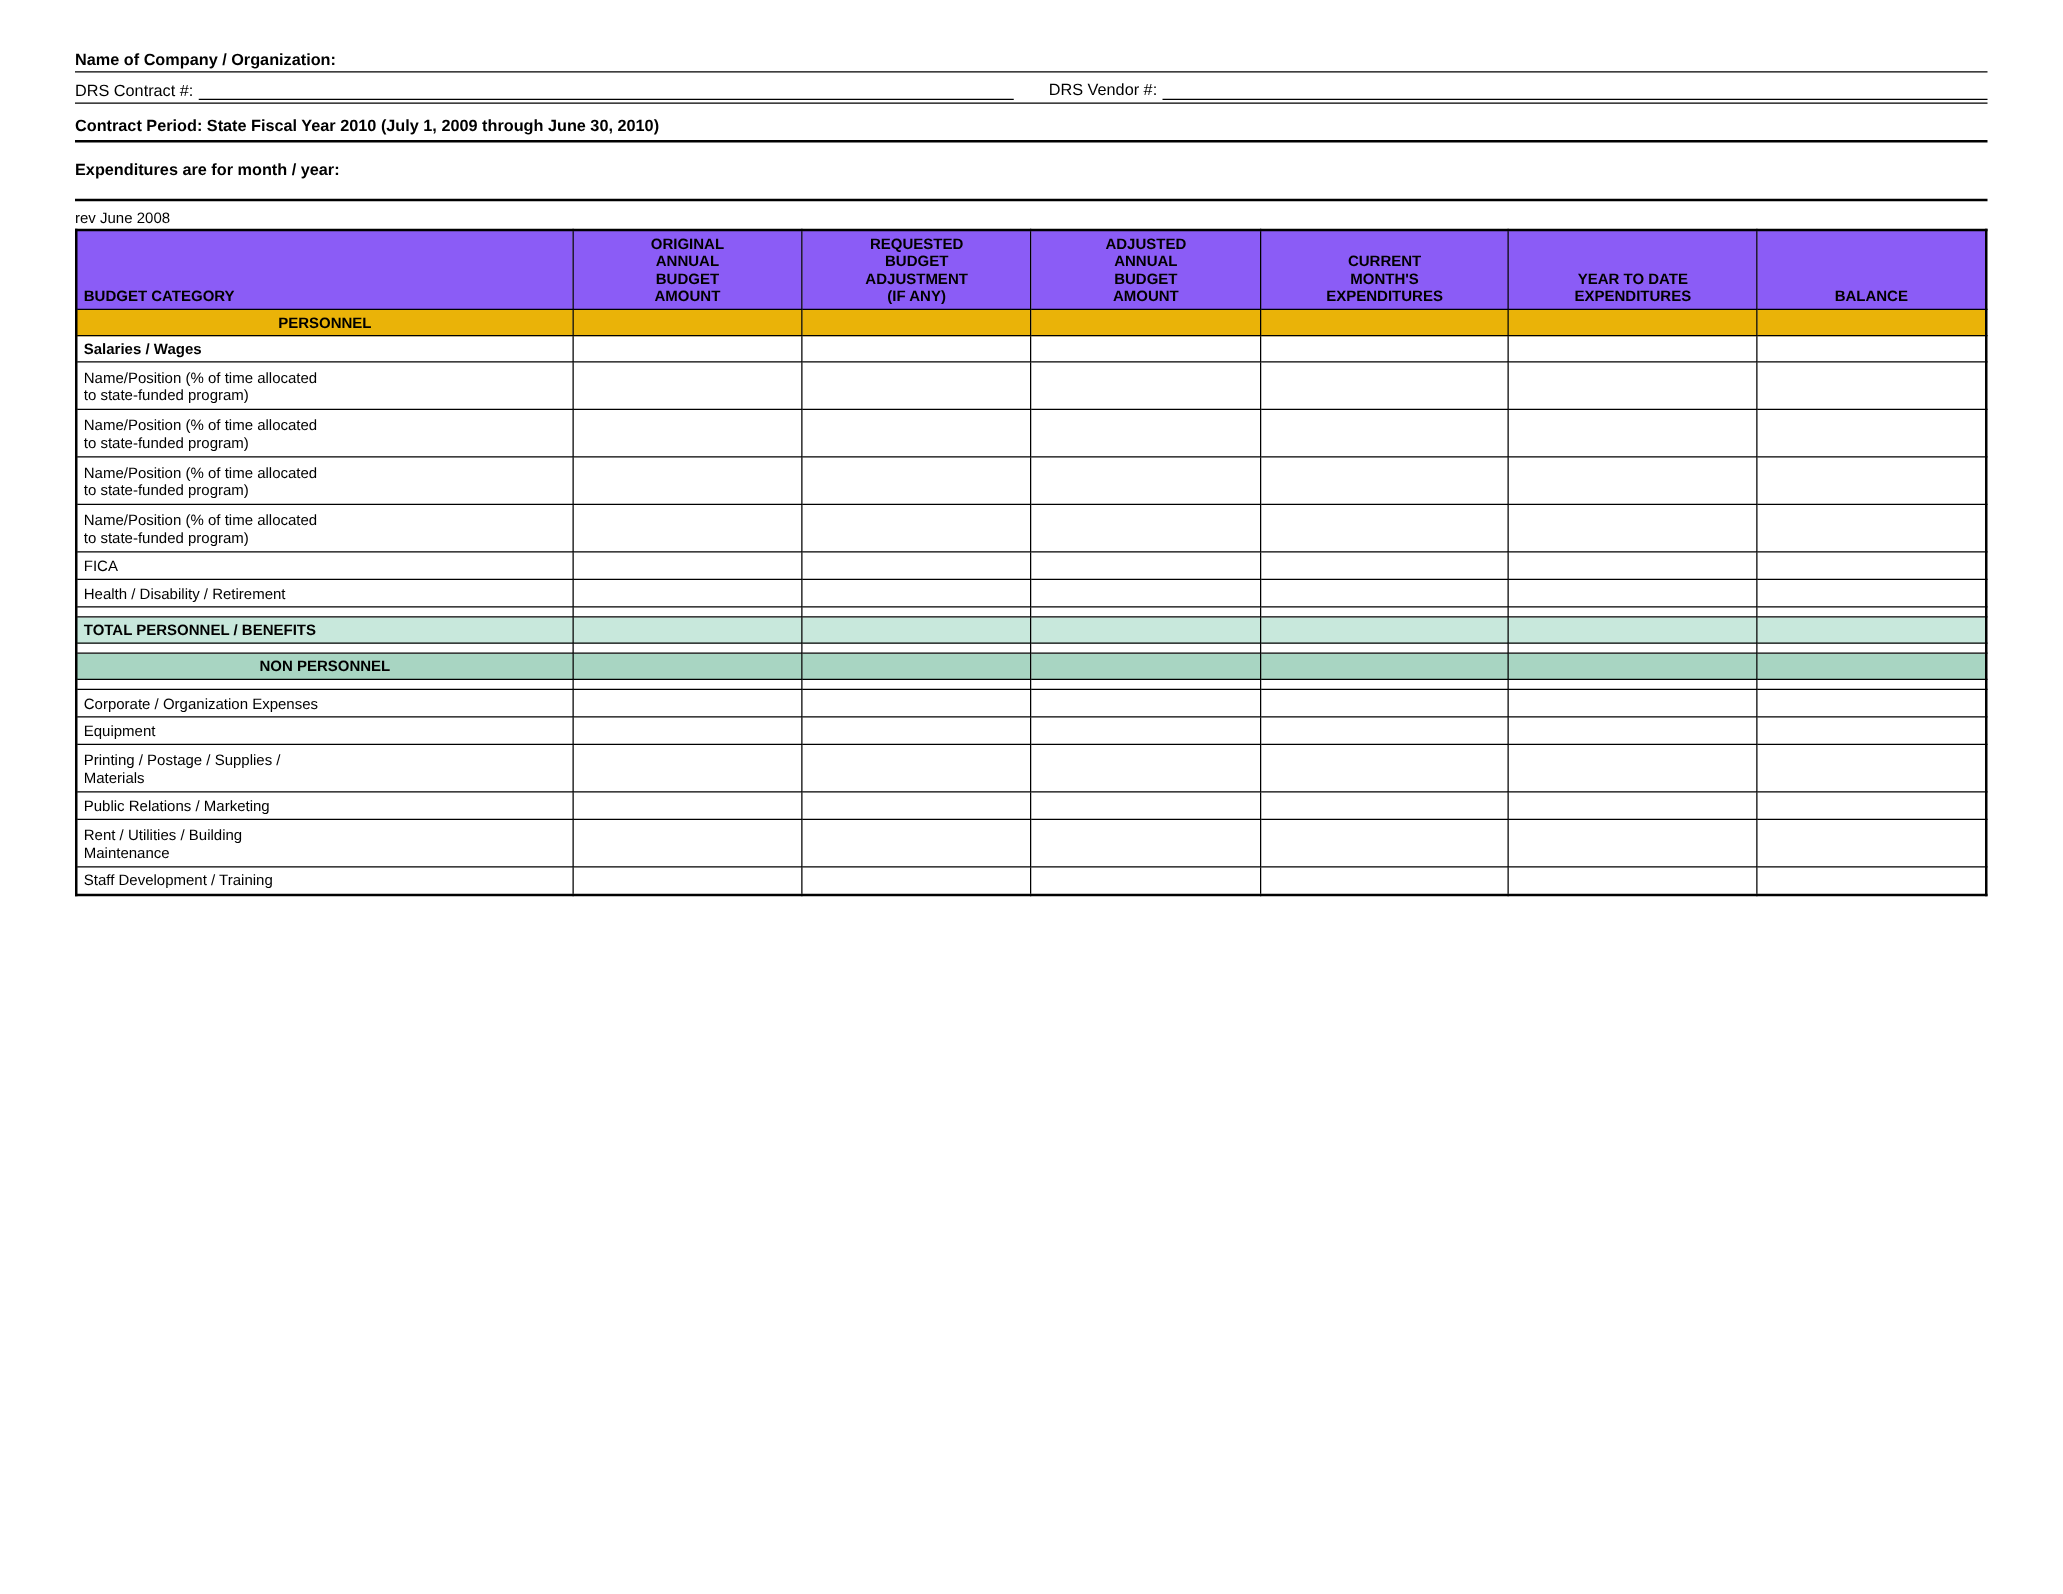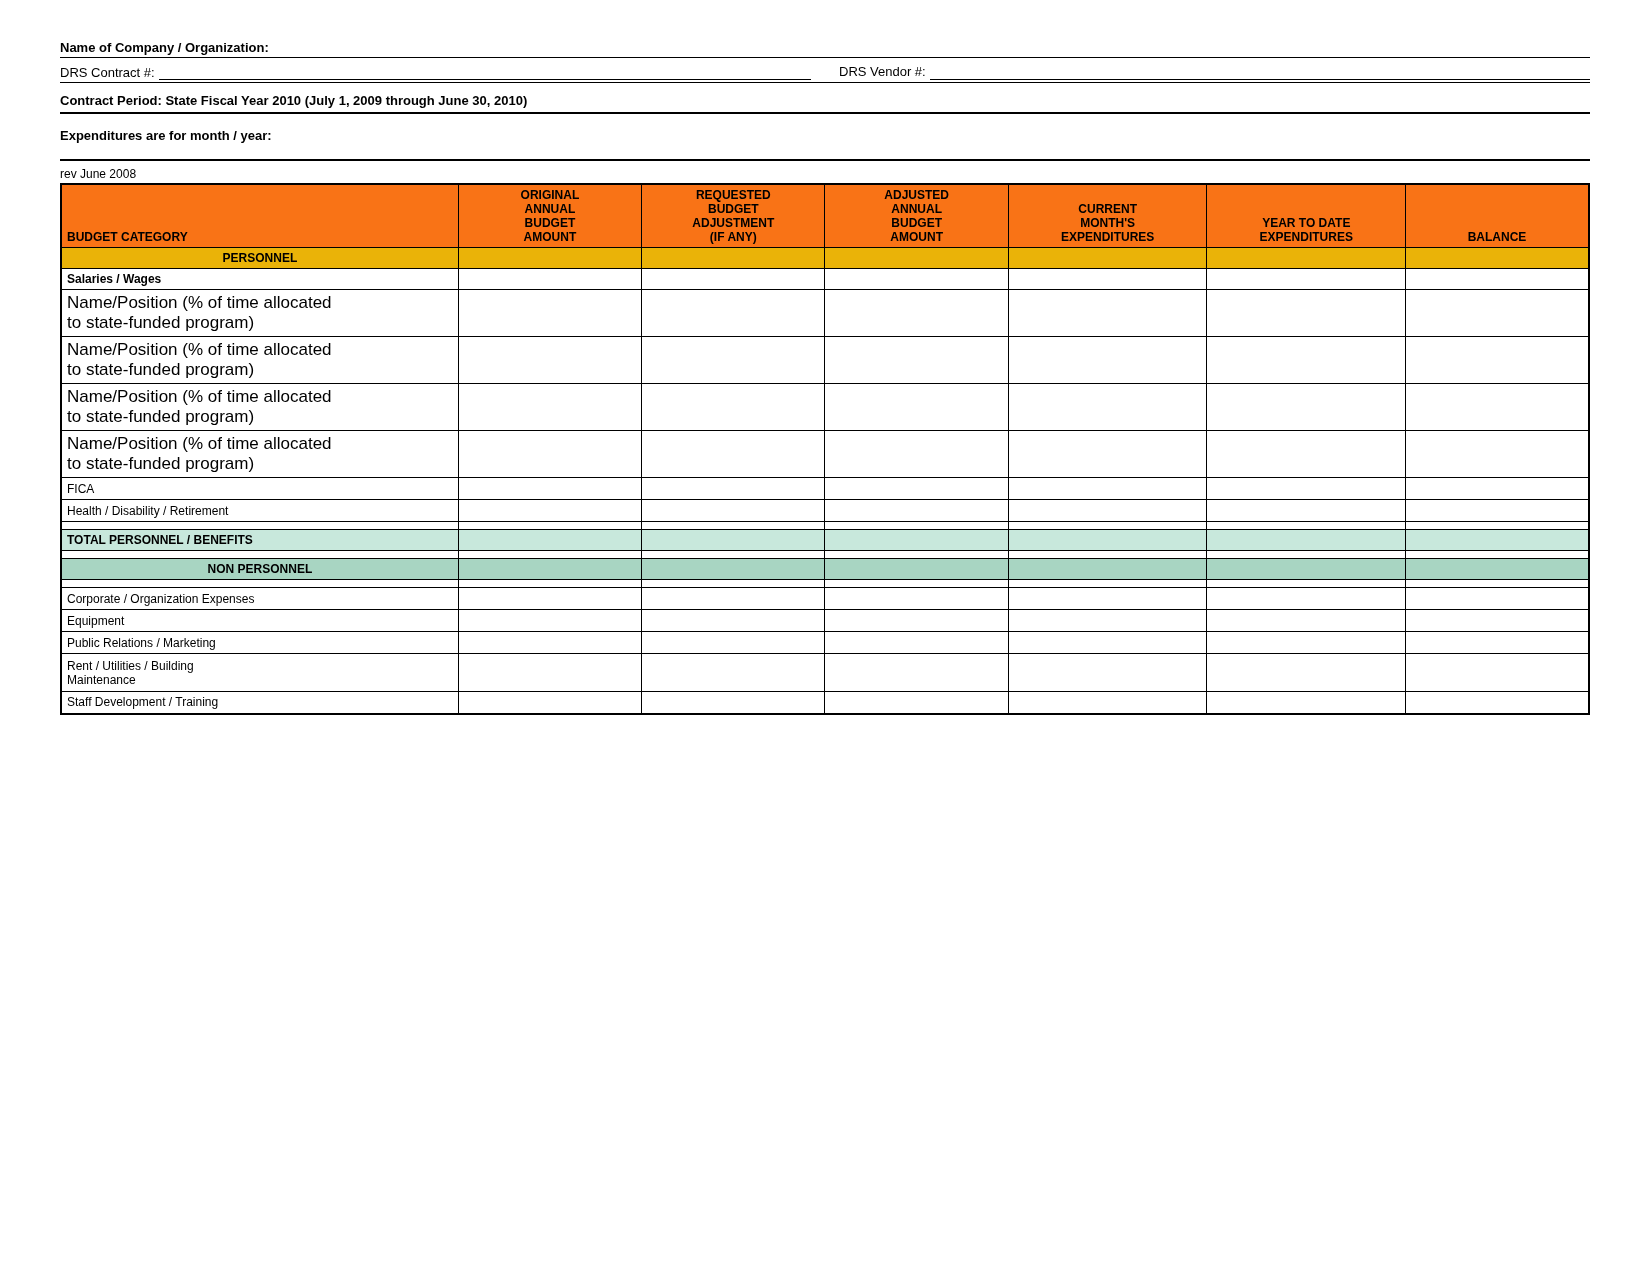--- a/index.html
+++ b/index.html
@@ -77,21 +77,21 @@
     }
     .col-category { width: 26%; }
     .col-original { width: 12%; text-align: center; }
     .col-requested { width: 12%; text-align: center; }
     .col-adjusted { width: 12%; text-align: center; }
     .col-current { width: 13%; text-align: center; }
     .col-ytd { width: 13%; text-align: center; }
     .col-balance { width: 12%; text-align: center; }
 
     .header-row th {
-      background: #f97316;
+      background: #8b5cf6;
       font-weight: bold;
       text-align: center;
       vertical-align: bottom;
       font-size: 12px;
       text-transform: uppercase;
     }
     .header-row th.col-category {
       text-align: left;
       vertical-align: bottom;
     }
@@ -113,21 +113,21 @@
       background: #c8e8dc;
       font-weight: bold;
       font-size: 12px;
     }
     .empty-row td {
       height: 8px;
       background: #ffffff;
     }
     .data-row td {
       height: 38px;
-      font-size: 17px;
+      font-size: 12px;
     }
     .regular-row td {
       height: 22px;
     }
     .two-line-row td {
       height: 38px;
       vertical-align: middle;
     }
   </style>
 </head>
@@ -307,20 +307,29 @@
     </tr>
     <tr class="regular-row">
       <td class="col-category">Equipment</td>
       <td class="col-original"></td>
       <td class="col-requested"></td>
       <td class="col-adjusted"></td>
       <td class="col-current"></td>
       <td class="col-ytd"></td>
       <td class="col-balance"></td>
     </tr>
+    <tr class="two-line-row">
+      <td class="col-category">Printing / Postage / Supplies /<br>Materials</td>
+      <td class="col-original"></td>
+      <td class="col-requested"></td>
+      <td class="col-adjusted"></td>
+      <td class="col-current"></td>
+      <td class="col-ytd"></td>
+      <td class="col-balance"></td>
+    </tr>
     <tr class="regular-row">
       <td class="col-category">Public Relations / Marketing</td>
       <td class="col-original"></td>
       <td class="col-requested"></td>
       <td class="col-adjusted"></td>
       <td class="col-current"></td>
       <td class="col-ytd"></td>
       <td class="col-balance"></td>
     </tr>
     <tr class="two-line-row">

